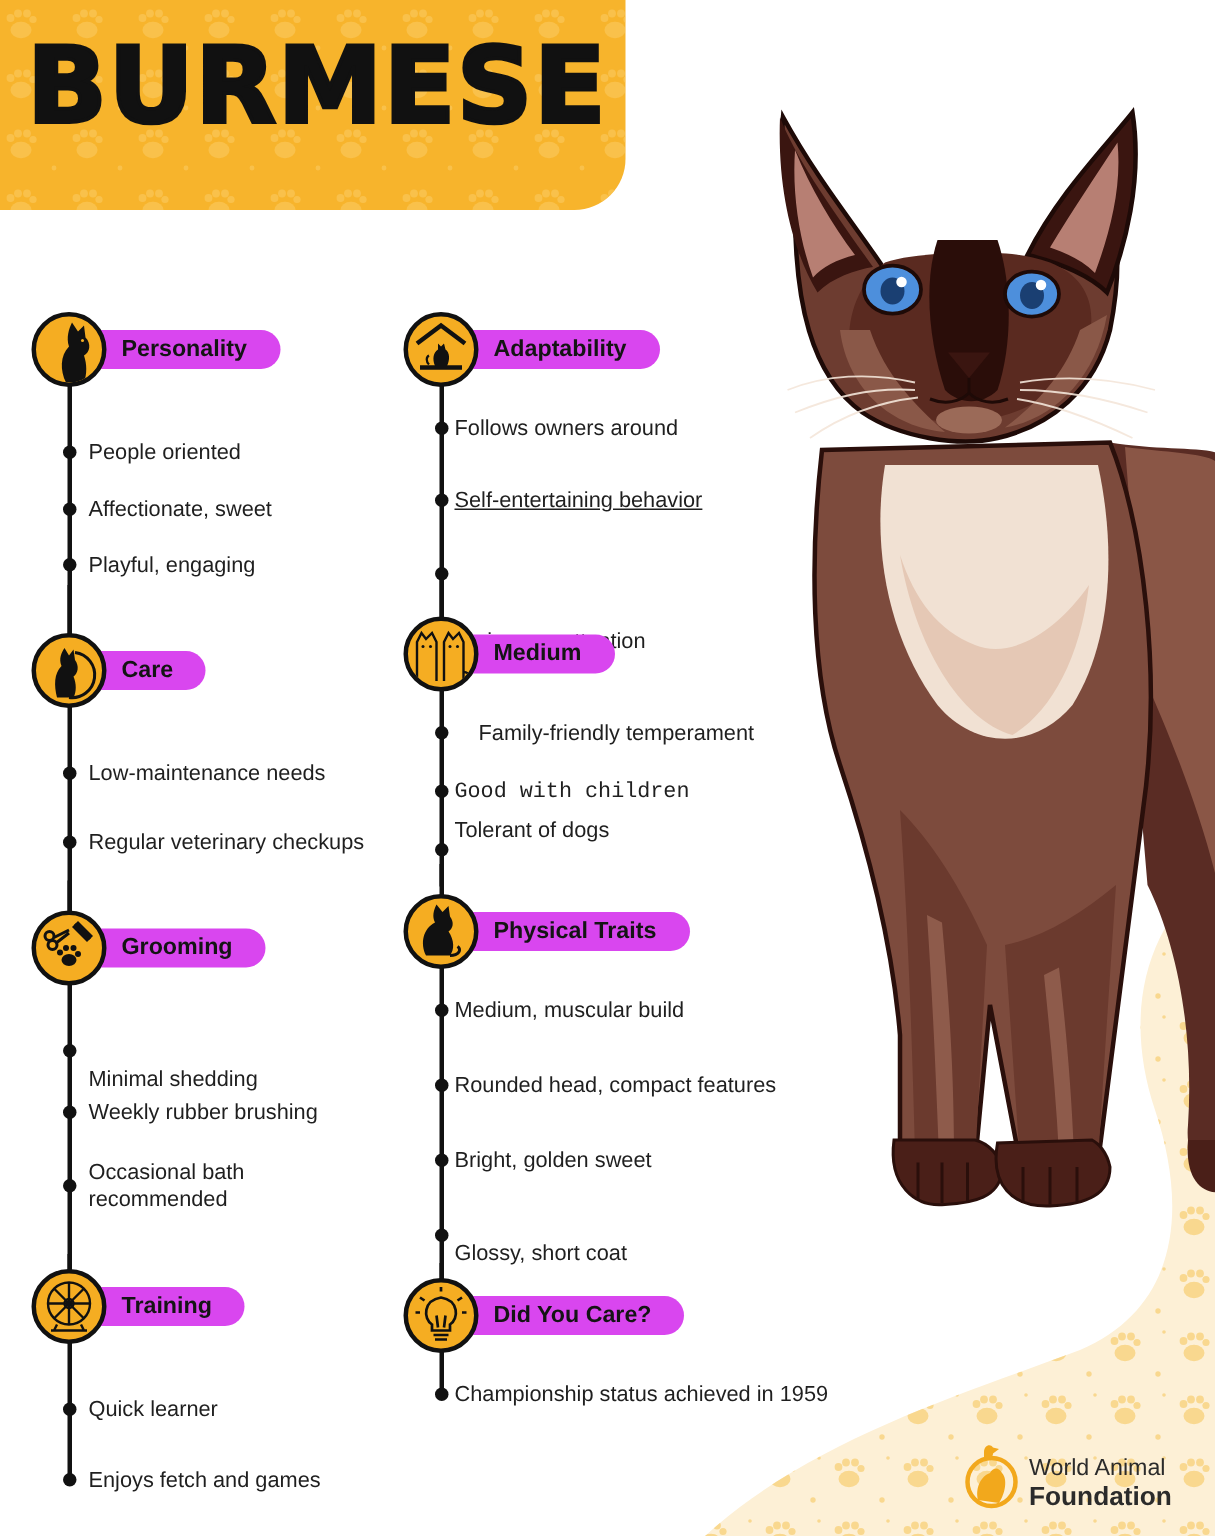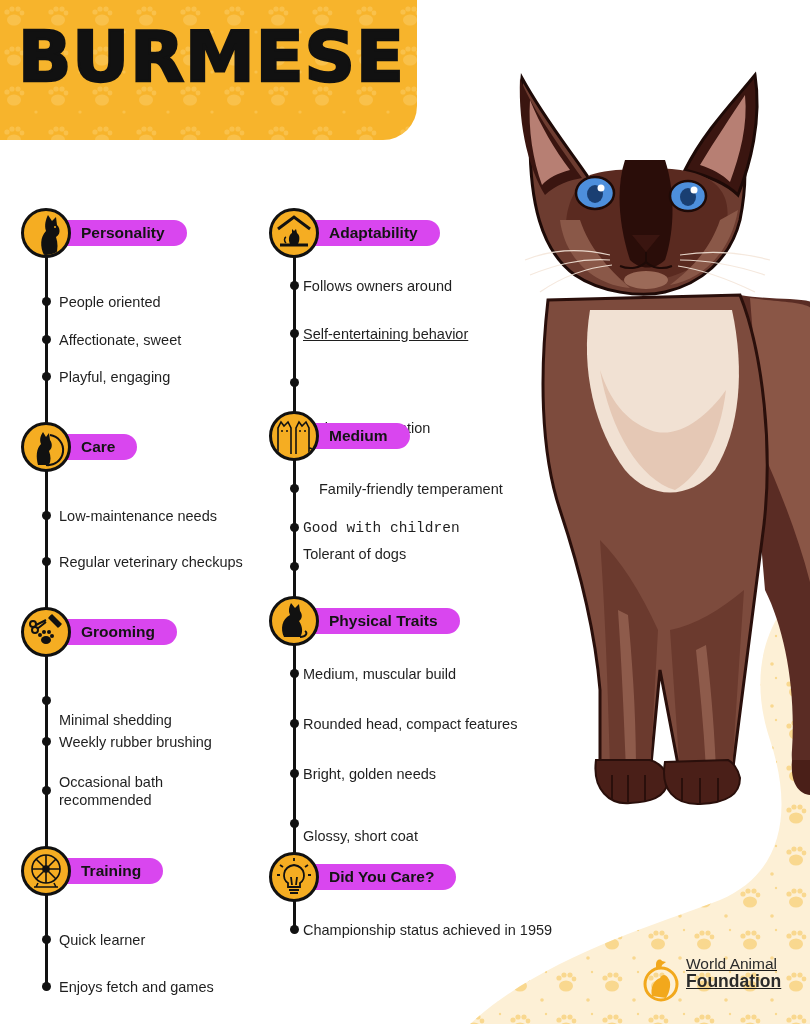--- a/index.html
+++ b/index.html
@@ -52,21 +52,21 @@
     line-height: 18px; white-space: nowrap;
   }
   .section .item.wrap { white-space: normal; width: 150px; }
   .section .dot {
     position: absolute; left: 21px; width: 9px; height: 9px; border-radius: 50%; background: #111;
   }
 
   
   .logo {
     position: absolute; left: 642px; top: 956px; width: 168px; height: 50px;
-    display: flex; align-items: flex-start; text-decoration: underline;
+    display: flex; align-items: flex-end;
   }
   .logo .logo-mark { width: 38px; height: 46px; flex: 0 0 38px; }
   .logo .logo-text { margin-left: 6px; line-height: 1.05; }
   .logo .l1 { font-size: 15.5px; color: #2b2b2b; }
   .logo .l2 { font-size: 17.5px; font-weight: 700; color: #2b2b2b; }
 </style>
 </head>
 <body>
 
 <svg class="wave-bg" viewBox="0 0 810 1024" xmlns="http://www.w3.org/2000/svg">
@@ -287,21 +287,21 @@
         <path d="M12 38 C 8 30, 10 20, 18 16 C 16 12, 17 8, 19 4 L 23 9 L 27 5 L 28 12 C 31 16, 30 20, 27 22 C 31 28, 31 34, 28 38 Z" fill="#111"></path>
         <path d="M28 38 C 34 38, 36 34, 33 32" stroke="#111" stroke-width="2" fill="none"></path>
       </svg>
   </div>
   <div class="label-pill">Physical Traits</div>
   <div class="dot" style="top:73px;"></div>
   <div class="item" style="left:34px; top:69px;">Medium, muscular build</div>
   <div class="dot" style="top:123px;"></div>
   <div class="item" style="left:34px; top:119px;">Rounded head, compact features</div>
   <div class="dot" style="top:173px;"></div>
-  <div class="item" style="left:34px; top:169px;">Bright, golden needs</div>
+  <div class="item" style="left:34px; top:169px;">Bright, golden sweet</div>
   <div class="dot" style="top:223px;"></div>
   <div class="item" style="left:34px; top:219px;margin-top:12px;">Glossy, short coat</div>
 </div>
 
 <div class="section" style="left:269px; top:852px;">
   <div class="timeline" style="top:-10px; height:88px;"></div>
   <div class="icon-badge">
     <svg width="44" height="44" viewBox="0 0 44 44">
         <g stroke="#111" stroke-width="1.8" fill="none">
           <path d="M16 28 C 10 24, 10 12, 22 10 C 34 12, 34 24, 28 28 L 28 32 L 16 32 Z"></path>

